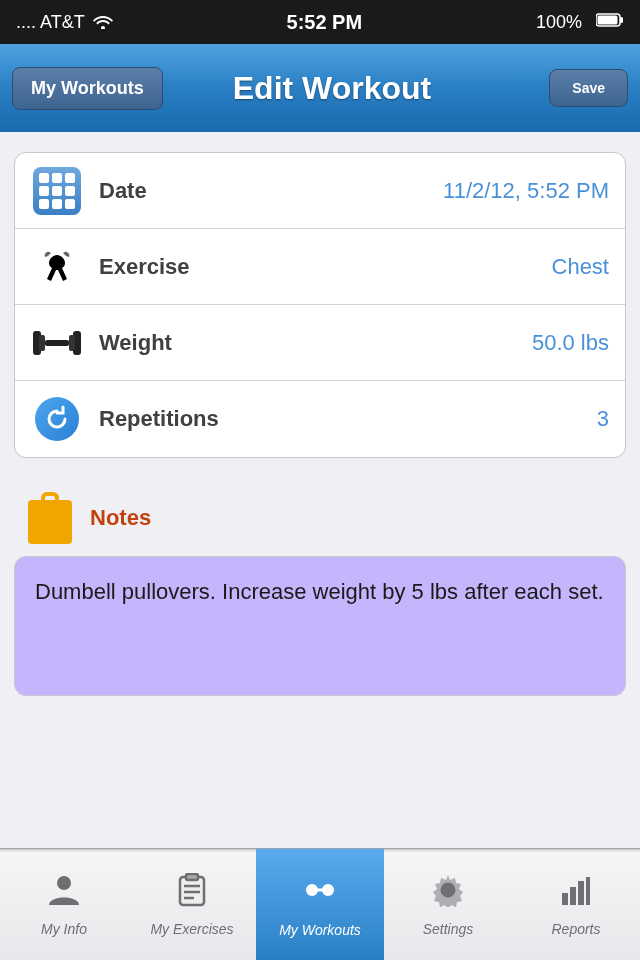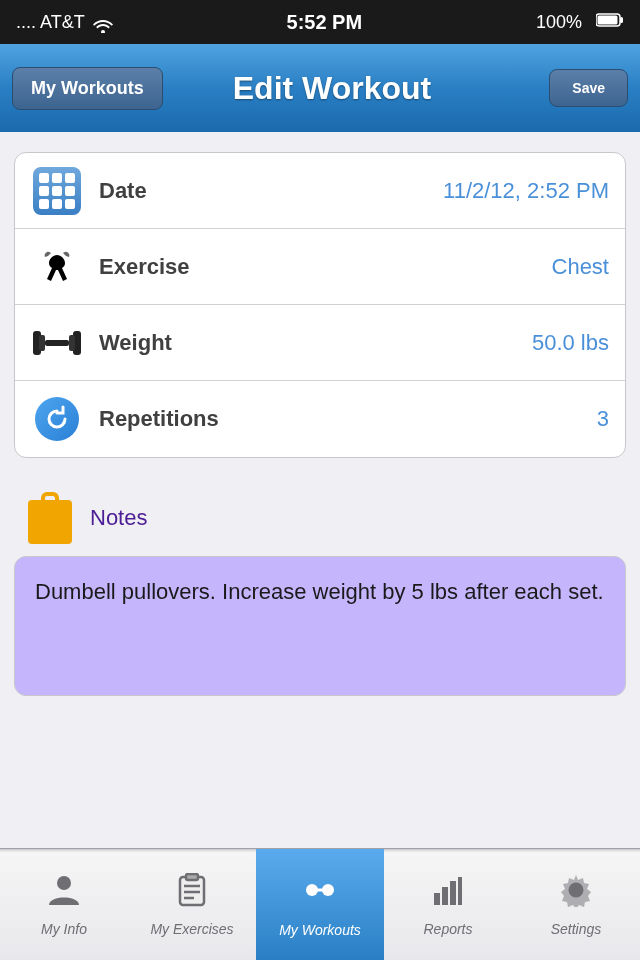--- a/index.html
+++ b/index.html
@@ -18,21 +18,21 @@
       height: 44px;
       background: #1a1a1a;
       display: flex;
       align-items: center;
       justify-content: space-between;
       padding: 0 16px;
       color: white;
       font-size: 18px;
       font-weight: 500;
     }
-    .status-left { display: flex; align-items: flex-end; gap: 8px; }
+    .status-left { display: flex; align-items: center; gap: 8px; }
     .status-center { font-size: 20px; font-weight: 600; text-align: center; }
     .status-right { display: flex; gap: 14px; }
 
     
     .nav-bar {
       width: 100%;
       height: 88px;
       background: linear-gradient(180deg, #4fa3e0 0%, #2a7fc4 50%, #1a6aad 100%);
       display: flex;
       align-items: center;
@@ -169,22 +169,22 @@
       height: 10px;
       border: 4px solid #f0a500;
       border-bottom: none;
       border-radius: 6px 6px 0 0;
       position: absolute;
       top: 0;
       left: 13px;
     }
     .notes-label {
       font-size: 22px;
-      font-weight: 400;
-      color: #4c1d95;
+      font-weight: 700;
+      color: #c2410c;
     }
 
     .notes-card {
       background: #c4b5fd;
       border-radius: 12px;
       border: 1px solid #c8c8cc;
       padding: 18px 20px;
       min-height: 140px;
     }
     .notes-text {
@@ -277,21 +277,21 @@
           <div class="cal-cell"></div>
           <div class="cal-cell"></div>
           <div class="cal-cell"></div>
           <div class="cal-cell"></div>
           <div class="cal-cell"></div>
           <div class="cal-cell"></div>
           <div class="cal-cell"></div>
         </div>
       </div>
       <span class="row-label">Date</span>
-      <span class="row-value">11/2/12, 2:52 PM</span>
+      <span class="row-value">11/2/12, 5:52 PM</span>
     </div>
 
     <div class="card-row">
       <div class="row-icon">
         <svg width="48" height="48" viewBox="0 0 48 48" fill="black">
 
           <path d="M24 12 C20 12 16 16 16 20 C16 22 17 24 19 25 L14 36 L18 38 L23 27 L25 27 L30 38 L34 36 L29 25 C31 24 32 22 32 20 C32 16 28 12 24 12 Z"></path>
           <path d="M18 10 C18 10 16 8 14 9 C12 10 11 12 12 14 L15 13 Z" opacity="0.6"></path>
           <path d="M30 10 C30 10 32 8 34 9 C36 10 37 12 36 14 L33 13 Z" opacity="0.6"></path>
 
@@ -377,34 +377,34 @@
         <circle cx="26" cy="18" r="6" fill="white"></circle>
         <line x1="10" y1="18" x2="26" y2="18" stroke="white" stroke-width="3"></line>
       </svg>
     </div>
     <span class="tab-label">My Workouts</span>
   </div>
 
   <div class="tab-item">
     <div class="tab-icon">
       <svg width="34" height="34" viewBox="0 0 34 34" fill="#6e6e73">
+        <circle cx="17" cy="17" r="5"></circle>
+        <path d="M17 2 L19 7 L24 5 L25 10 L30 11 L28 16 L32 19 L29 23 L31 28 L26 29 L25 34 L20 32 L17 36 L14 32 L9 34 L8 29 L3 28 L5 23 L2 19 L6 16 L4 11 L9 10 L10 5 L15 7 Z" opacity="0.5"></path>
+        <circle cx="17" cy="17" r="6" fill="none" stroke="#6e6e73" stroke-width="3"></circle>
+        <circle cx="17" cy="17" r="3.5"></circle>
+      </svg>
+    </div>
+    <span class="tab-label">Settings</span>
+  </div>
+
+  <div class="tab-item">
+    <div class="tab-icon">
+      <svg width="34" height="34" viewBox="0 0 34 34" fill="#6e6e73">
         <rect x="3" y="20" width="6" height="12"></rect>
         <rect x="11" y="14" width="6" height="18"></rect>
         <rect x="19" y="8" width="6" height="24"></rect>
         <rect x="27" y="4" width="4" height="28"></rect>
       </svg>
     </div>
     <span class="tab-label">Reports</span>
   </div>
 
-  <div class="tab-item">
-    <div class="tab-icon">
-      <svg width="34" height="34" viewBox="0 0 34 34" fill="#6e6e73">
-        <circle cx="17" cy="17" r="5"></circle>
-        <path d="M17 2 L19 7 L24 5 L25 10 L30 11 L28 16 L32 19 L29 23 L31 28 L26 29 L25 34 L20 32 L17 36 L14 32 L9 34 L8 29 L3 28 L5 23 L2 19 L6 16 L4 11 L9 10 L10 5 L15 7 Z" opacity="0.5"></path>
-        <circle cx="17" cy="17" r="6" fill="none" stroke="#6e6e73" stroke-width="3"></circle>
-        <circle cx="17" cy="17" r="3.5"></circle>
-      </svg>
-    </div>
-    <span class="tab-label">Settings</span>
-  </div>
-
 </div>
 
 </body></html>

